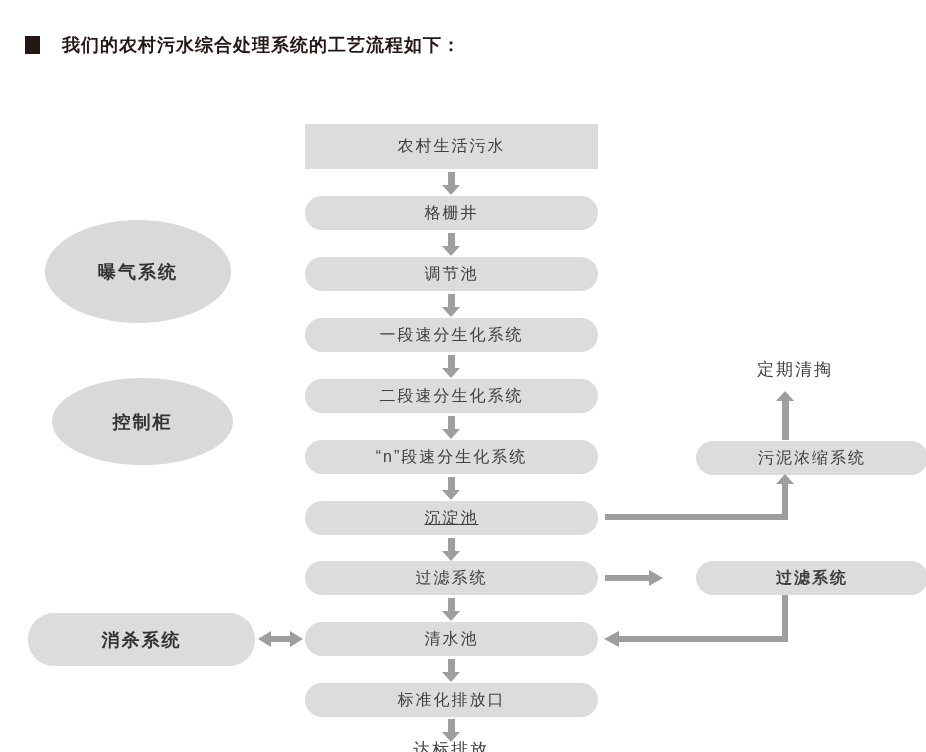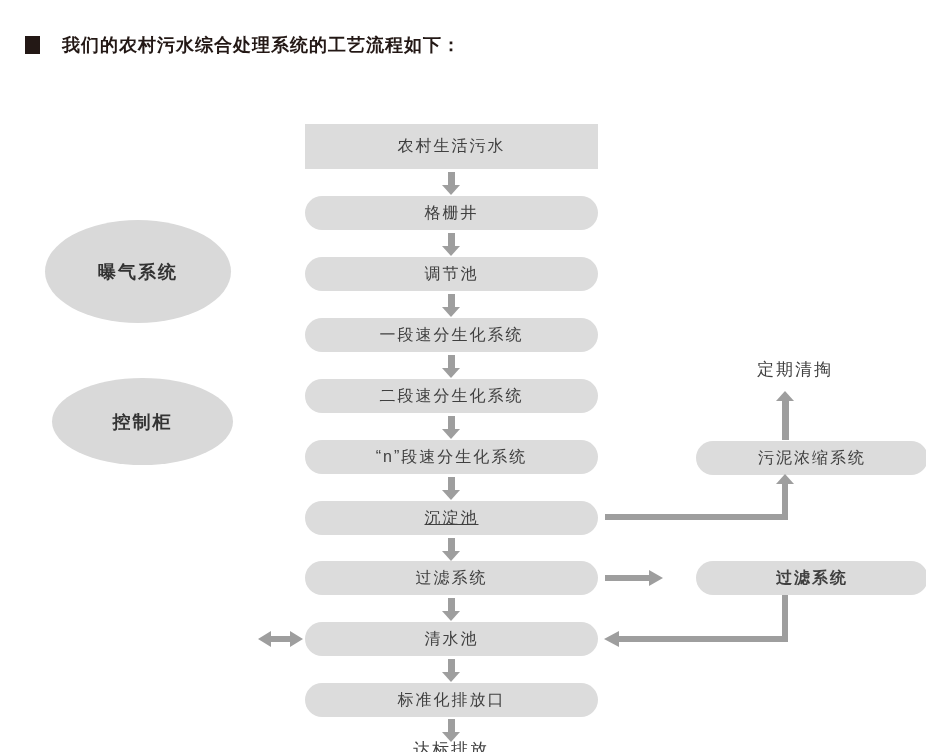--- a/index.html
+++ b/index.html
@@ -124,20 +124,21 @@
       <div class="stem"></div>
       <div class="head"></div>
     </div>
   <div class="arr-down" style="left:442px;top:699px;">
       <div class="stem"></div>
       <div class="head"></div>
     </div>
 
   <div class="ellipse" style="left:45px;top:200px;width:186px;height:103px;">曝气系统</div>
   <div class="ellipse" style="left:52px;top:358px;width:181px;height:87px;">控制柜</div>
+  <div class="side-rect">消杀系统</div>
 
   <div class="arr-double" style="left:258px;top:611px;width:45px;">
     <div class="headL"></div>
       <div class="stem"></div>
       <div class="headR"></div>
   </div>
 
   <div class="rbox" style="top:421px;">污泥浓缩系统</div>
   <div class="rbox" style="top:541px;font-weight:bold;">过滤系统</div>
   <div class="plain-label" style="left:745px;top:338px;width:100px;">定期清掏</div>

